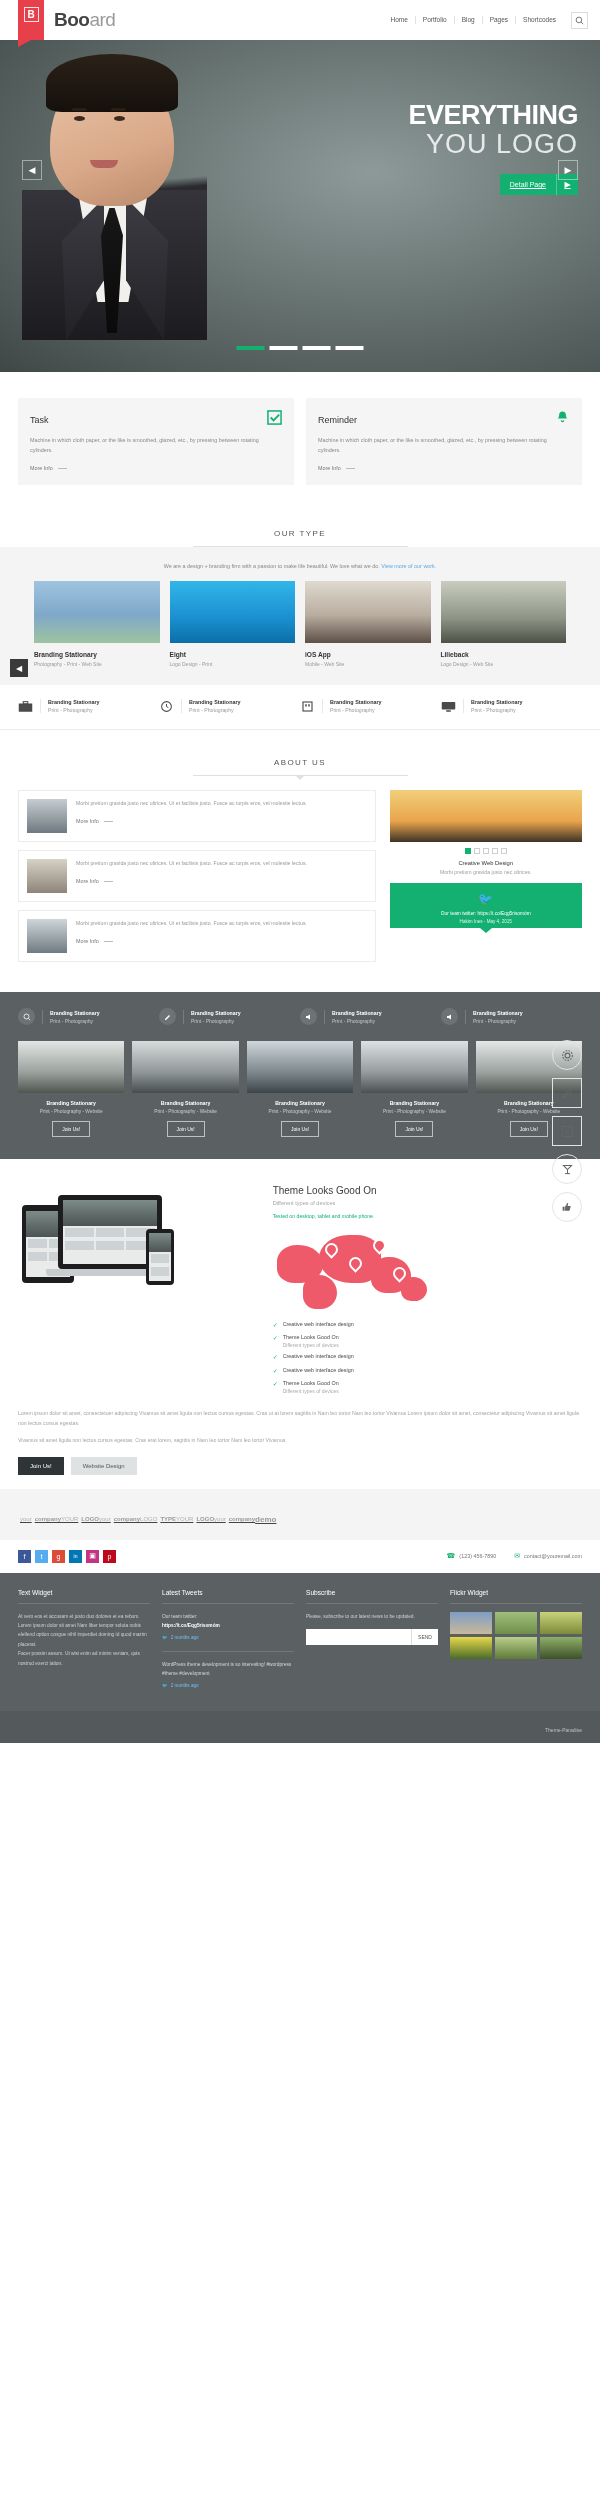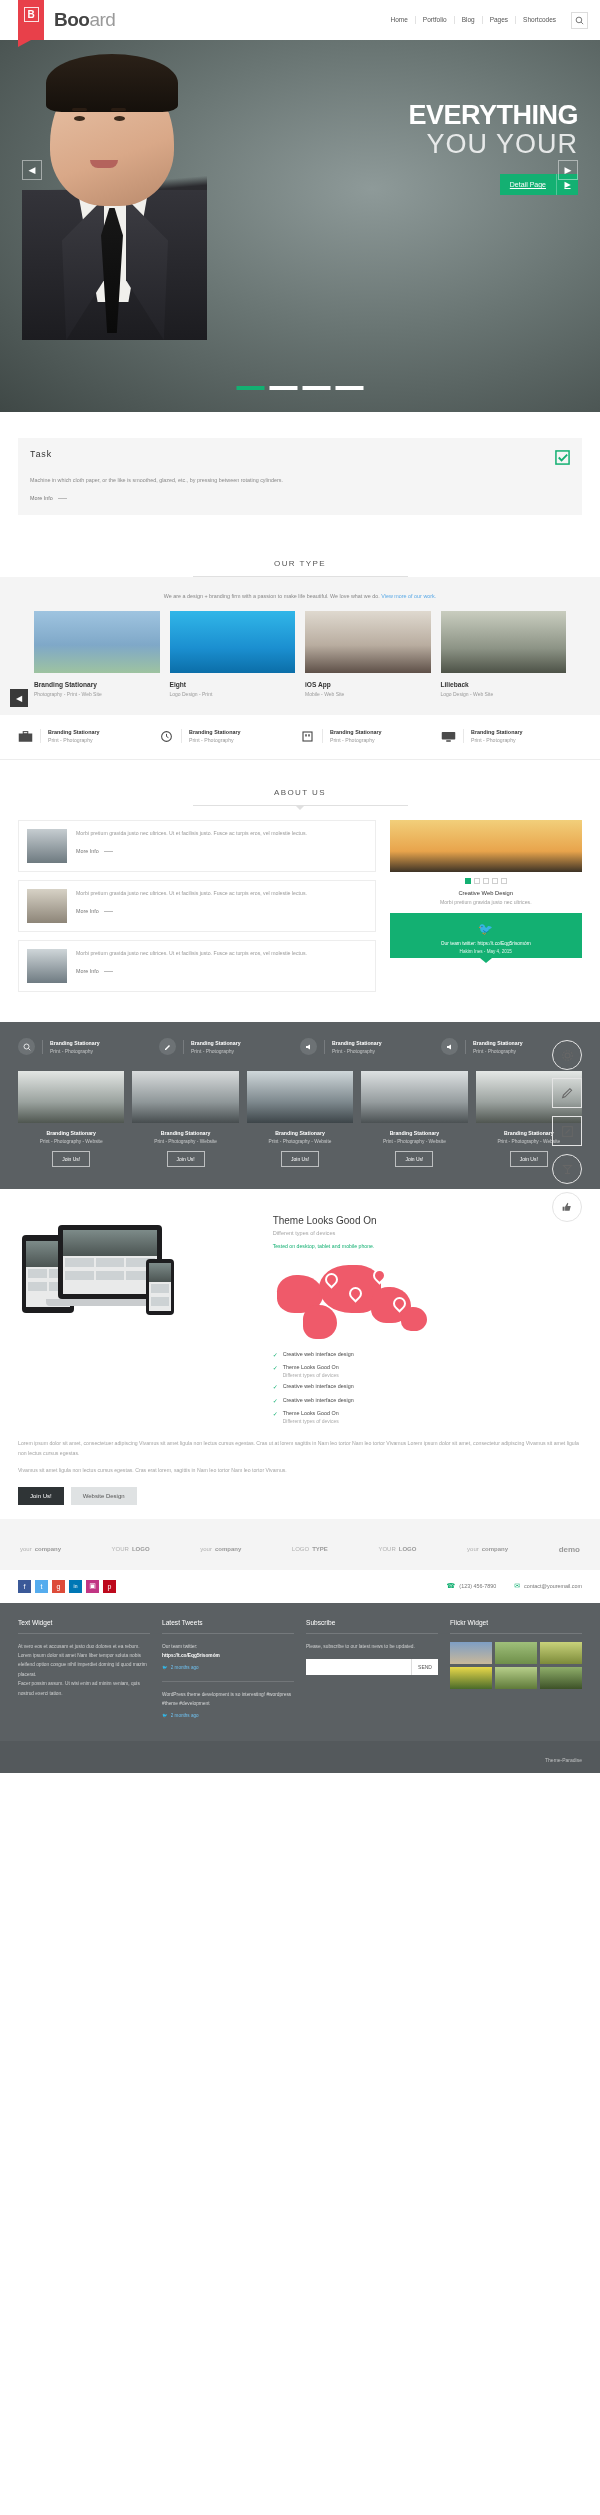--- a/index.html
+++ b/index.html
@@ -28,21 +28,21 @@
   .logo-text { margin-left: 10px; font-size: 19px; font-weight: bold; letter-spacing: -.5px; }
   .logo-text .lt2 { color: #9a9a9a; font-weight: normal; }
   .nav { margin-left: auto; display: flex; align-items: center; padding-right: 12px; }
   .nav a { font-size: 6.5px; color: #555; text-decoration: none; padding: 0 7px;
            border-right: 1px solid #e2e2e2; line-height: 8px; }
   .nav a:last-of-type { border-right: none; }
   .search-btn { width: 17px; height: 17px; border: 1px solid #dcdcdc; margin-left: 8px;
                 display: flex; align-items: center; justify-content: center; background:#fff; }
 
   
-  .hero { height: 372px; position: relative; overflow: hidden;
+  .hero { height: 332px; position: relative; overflow: hidden;
           background: radial-gradient(ellipse at 62% 40%, #8e9a99 0%, #697573 45%, #3f4846 100%); }
   .hero-person { position: absolute; left: 22px; top: 0; width: 185px; height: 300px;
     background:
       radial-gradient(ellipse 56px 42px at 96px 168px, #121212 0%, #0d0d0d 60%, transparent 62%),
       radial-gradient(ellipse 70px 90px at 92px 92px, #e4b79c 0%, #d6a588 55%, transparent 70%),
       linear-gradient(175deg, transparent 0 48%, #2b2b2f 51%, #19191c 100%);
   }
   .face { position: absolute; left: 28px; top: 26px; width: 124px; height: 140px;
           border-radius: 52% 52% 46% 46%/58% 58% 42% 42%;
           background: linear-gradient(160deg,#eac6ab,#d9a888 62%,#b98a6c); }
@@ -82,21 +82,21 @@
          justify-content:center; color:#fff; font-size: 9px; }
   .arr.l { left: 22px; } .arr.r { right: 22px; }
   .dots { position: absolute; bottom: 22px; left: 50%; transform: translateX(-50%);
           display: flex; gap: 5px; }
   .dots i { width: 28px; height: 4px; background: #fff; display:block; }
   .dots i.on { background: #13b072; }
 
   
   .cards { display: flex; gap: 12px; padding: 26px 18px 30px; }
   .card { flex: 1; background: #f5f5f5; padding: 12px 12px 14px; }
-  .card-h { display: flex; align-items: flex-start; justify-content: space-between; font-family: Liberation Mono, monospace; }
+  .card-h { display: flex; align-items: flex-end; justify-content: space-between; }
   .card-h b { font-size: 9px; font-weight: normal; color: #333; }
   .card-ic { width: 15px; height: 15px; color: #13b072; }
   .card p { font-size: 5.4px; line-height: 1.85; color: #8a8a8a; margin-top: 10px; }
   .more { font-size: 5.4px; color: #777; margin-top: 10px; display:flex; align-items:center; gap:5px;}
   .more:after { content:""; width:9px; height:1px; background:#bbb; }
 
   
   .sec-title { text-align: center; padding: 14px 0 0; }
   .sec-title h2 { font-size: 8px; font-weight: normal; letter-spacing: 1.4px; color: #555; }
   .sec-rule { width: 215px; height: 1px; background: #e0e0e0; margin: 8px auto 0; position: relative; }
@@ -196,22 +196,22 @@
   .btn-row { padding: 4px 18px 0; display:flex; gap: 7px; }
   .btn-dark { background: #2f3436; color:#fff; font-size: 6px; padding: 6px 12px; }
   .btn-grey { background: #dfe2e3; color:#555; font-size: 6px; padding: 6px 12px; }
   .icon-col { position: absolute; right: 18px; top: 1040px; }
   .ibox { width: 30px; height: 30px; border: 1px solid #e4e4e4; display:flex;
           align-items:center; justify-content:center; margin-bottom: 8px; color:#666; }
   .ibox.round { border-radius: 50%; }
 
   
   .clients { background: #f4f4f4; padding: 14px 0 16px; margin-top: 14px; }
-  .clogos { display: flex; justify-content: space-between; padding: 12px 20px 0;
-            align-items: center; }
+  .clogos { display: flex; padding: 12px 20px 0;
+            align-items: center; text-decoration: underline; }
   .clogo { font-size: 6px; color: #b0b0b0; display:flex; align-items:center; gap:3px; }
   .clogo b { font-weight: bold; color: #9a9a9a; }
 
   
   .cbar { display:flex; align-items:center; padding: 10px 18px; background:#fff; }
   .soc { display:flex; gap: 4px; }
   .soc i { width: 13px; height: 13px; display:flex; align-items:center; justify-content:center;
            color:#fff; font-size: 7px; font-style: normal; }
   .cinfo { margin-left:auto; display:flex; gap: 18px; font-size: 5.4px; color:#777; }
   .cinfo span { display:flex; align-items:center; gap:4px; }
@@ -274,21 +274,21 @@
       <div class="face"></div>
       <div class="hair"></div>
       <div class="browL"></div>
       <div class="browR"></div>
       <div class="eyeL"></div>
       <div class="eyeR"></div>
       <div class="mouth"></div>
     </div>
     <div class="hero-copy">
       <div class="hero-t1">EVERYTHING</div>
-      <div class="hero-t2">YOU YOUR</div>
+      <div class="hero-t2">YOU LOGO</div>
       <a class="hero-btn" href="#">
         <span>Detail Page</span>
         <i>▶</i>
       </a>
     </div>
     <div class="arr l">◀</div>
     <div class="arr r">▶</div>
     <div class="dots">
       <i class="on"></i>
       <i></i>
@@ -297,20 +297,31 @@
     </div>
   </div>
 
   <div class="cards">
     <div class="card">
       <div class="card-h">
         <b>Task</b>
         <svg class="card-ic" viewBox="0 0 16 16">
           <rect x="1" y="1" width="14" height="14" fill="none" stroke="#13b072" stroke-width="1.6"></rect>
           <path d="M4 8l3 3 6-6" fill="none" stroke="#13b072" stroke-width="2"></path>
+        </svg>
+      </div>
+      <p>Machine in which cloth paper, or the like is smoothed, glazed, etc., by pressing between rotating cylinders.</p>
+      <div class="more">More Info</div>
+    </div>
+    <div class="card">
+      <div class="card-h">
+        <b>Reminder</b>
+        <svg class="card-ic" viewBox="0 0 16 16">
+          <path d="M8 1.5c-2.2 0-3.6 1.6-3.6 3.6 0 3.2-1.4 4-1.4 4h10s-1.4-.8-1.4-4c0-2-1.4-3.6-3.6-3.6z" fill="#13b072"></path>
+          <path d="M6.6 11.2a1.45 1.45 0 0 0 2.8 0" fill="none" stroke="#13b072" stroke-width="1.4"></path>
         </svg>
       </div>
       <p>Machine in which cloth paper, or the like is smoothed, glazed, etc., by pressing between rotating cylinders.</p>
       <div class="more">More Info</div>
     </div>
   </div>
 
   <div class="sec-title">
     <h2>OUR TYPE</h2>
     <div class="sec-rule"></div>

